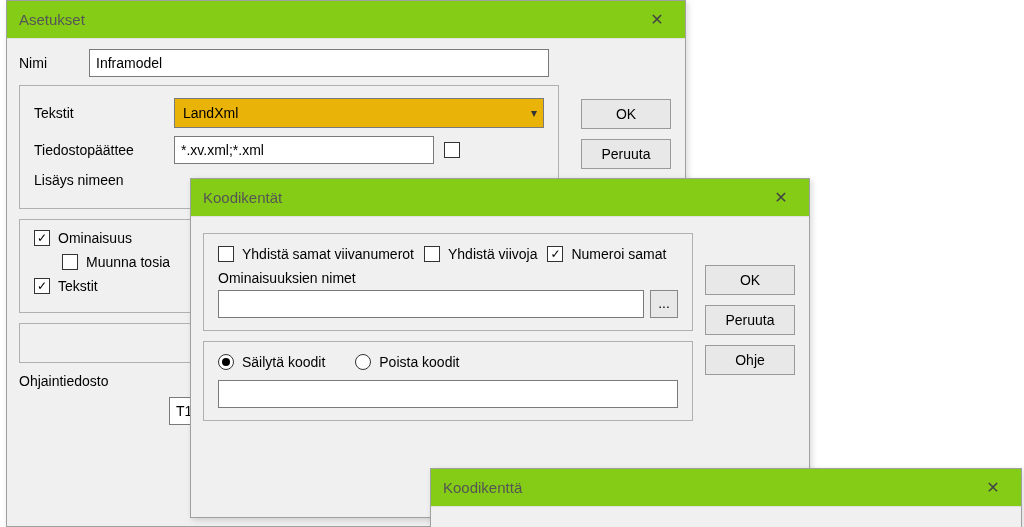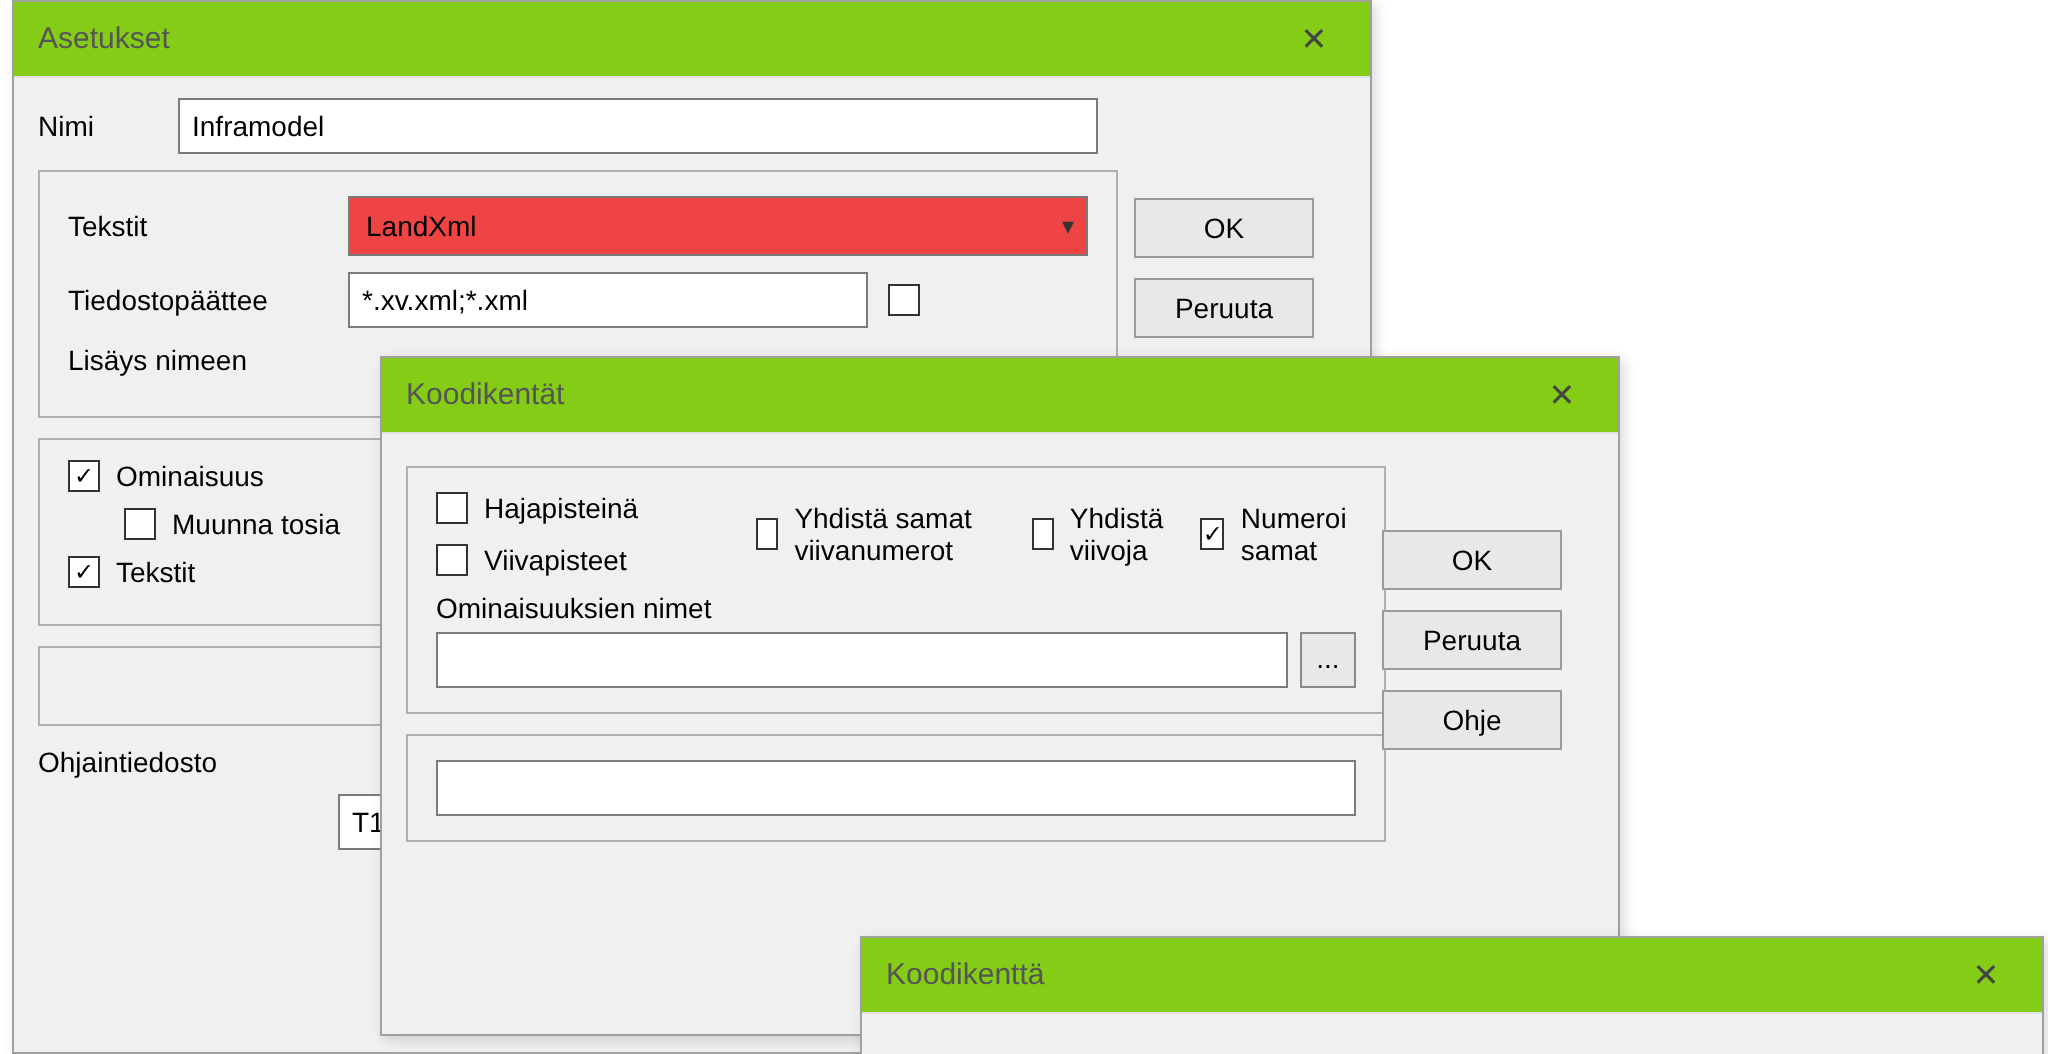--- a/index.html
+++ b/index.html
@@ -61,21 +61,21 @@
   input[type="text"], .textbox {
     border: 1px solid #7a7a7a;
     background: #fff;
     height: 28px;
     padding: 2px 6px;
     font-family: inherit;
     font-size: 14px;
   }
   .select {
     border: 1px solid #7a7a7a;
-    background: #ef4444;
+    background: #eab308;
     height: 30px;
     padding: 2px 28px 2px 8px;
     position: relative;
     display: flex;
     align-items: center;
     cursor: pointer;
   }
   .select .chev {
     position: absolute;
     right: 6px;
@@ -90,21 +90,21 @@
     height: 30px;
     min-width: 90px;
     padding: 0 10px;
     text-align: center;
     line-height: 28px;
     cursor: pointer;
     font-size: 14px;
   }
   .btncol {
     position: absolute;
-    right: 28px;
+    right: 14px;
     top: 48px;
     display: flex;
     flex-direction: column;
     gap: 10px;
   }
   .groupbox {
     border: 1px solid #b0b0b0;
     margin-top: 6px;
     margin-bottom: 10px;
     padding: 10px 12px;
@@ -236,30 +236,20 @@
   </div>
   <div class="body">
     <div class="btncol">
       <div class="btn">OK</div>
       <div class="btn">Peruuta</div>
       <div class="btn">Ohje</div>
     </div>
     <div class="maincol">
       <div class="groupbox" style="padding:12px 14px;">
         <div style="display:flex; gap:40px;">
-          <div style="display:flex; flex-direction:column; gap:10px; width:180px;">
-            <label class="chk">
-              <span class="box"></span>
-              <span>Hajapisteinä</span>
-            </label>
-            <label class="chk">
-              <span class="box"></span>
-              <span>Viivapisteet</span>
-            </label>
-          </div>
           <div style="display:flex; flex-direction:row; gap:10px;">
             <label class="chk">
               <span class="box"></span>
               <span>Yhdistä samat viivanumerot</span>
             </label>
             <label class="chk">
               <span class="box"></span>
               <span>Yhdistä viivoja</span>
             </label>
             <label class="chk">
@@ -270,20 +260,32 @@
         </div>
         <div style="margin-top:8px;">
           <div style="margin-bottom:4px;">Ominaisuuksien nimet</div>
           <div style="display:flex; gap:6px; align-items:center;">
             <input type="text" style="flex: 1 1 0%;">
             <div class="dots-btn">...</div>
           </div>
         </div>
       </div>
       <div class="groupbox" style="padding:12px 14px;">
+        <div style="display:flex; gap:30px; margin-bottom:10px;">
+          <label class="rad checked">
+            <span class="circle">
+                <span class="dot"></span>
+              </span>
+            <span>Säilytä koodit</span>
+          </label>
+          <label class="rad">
+            <span class="circle"></span>
+            <span>Poista koodit</span>
+          </label>
+        </div>
         <input type="text" style="width: 100%;">
       </div>
     </div>
   </div>
 </div>
 
 <div class="dialog d3">
   <div class="titlebar">
     <span>Koodikenttä</span>
     <div class="close">

